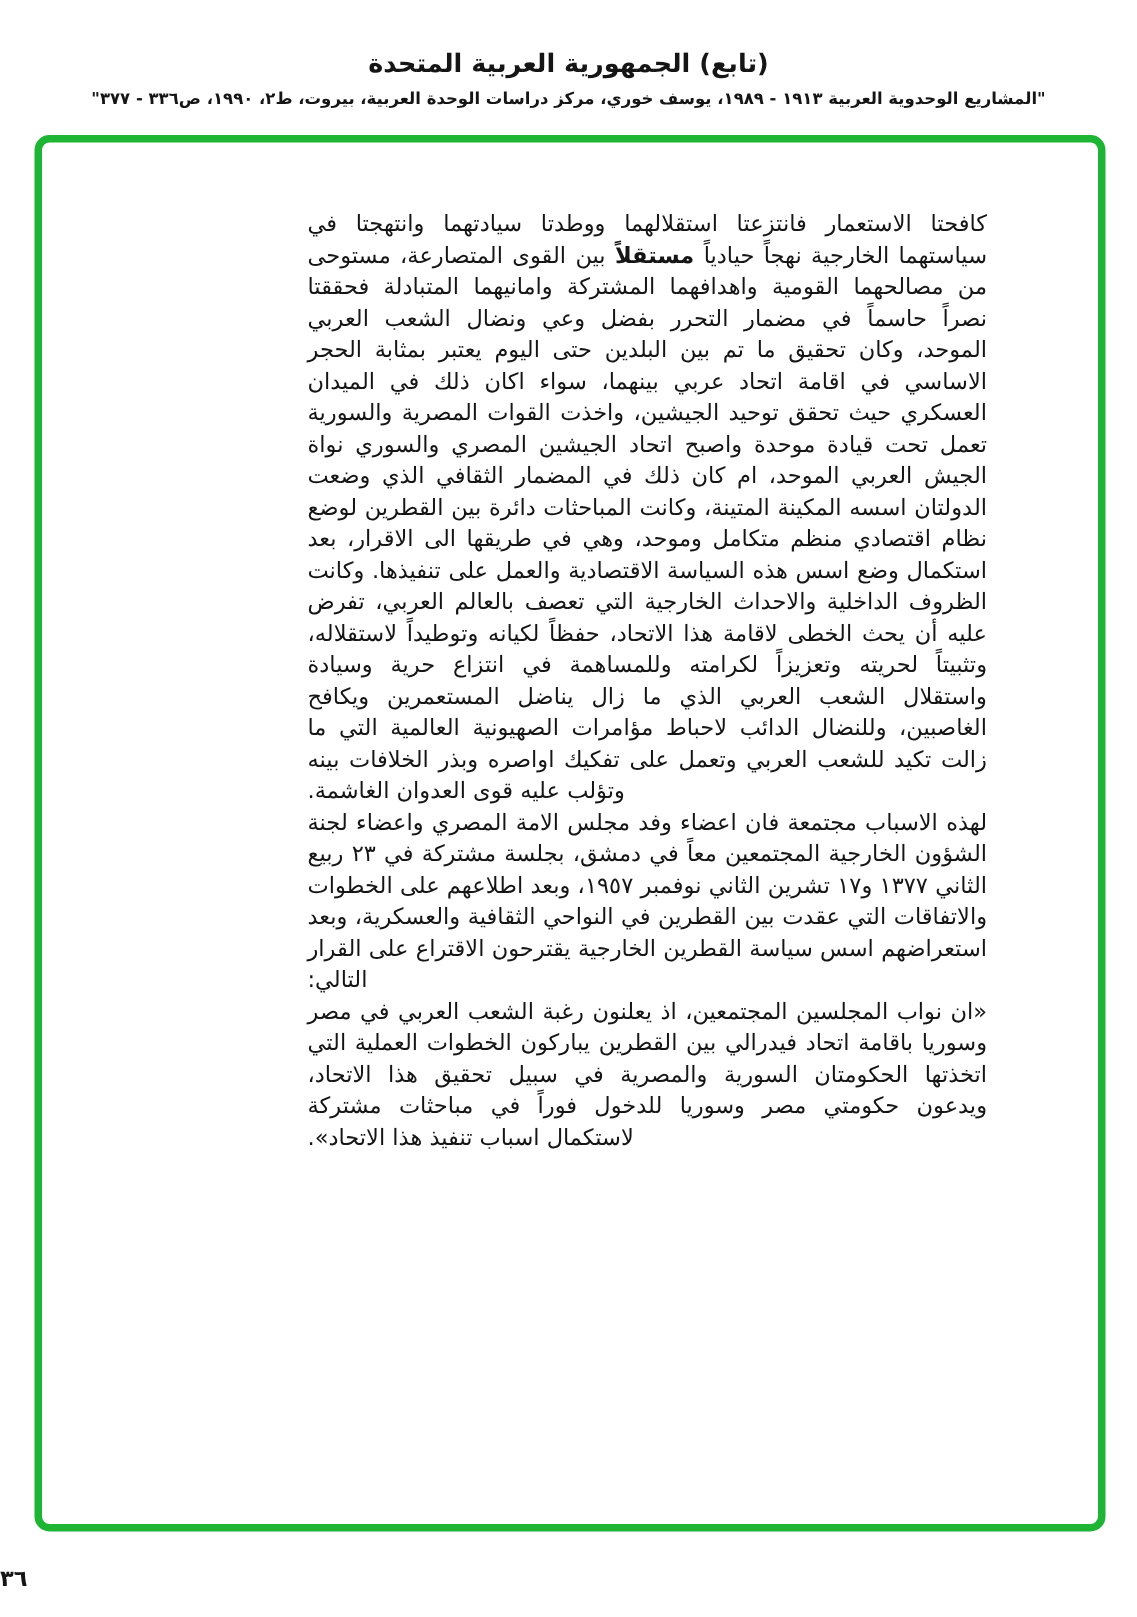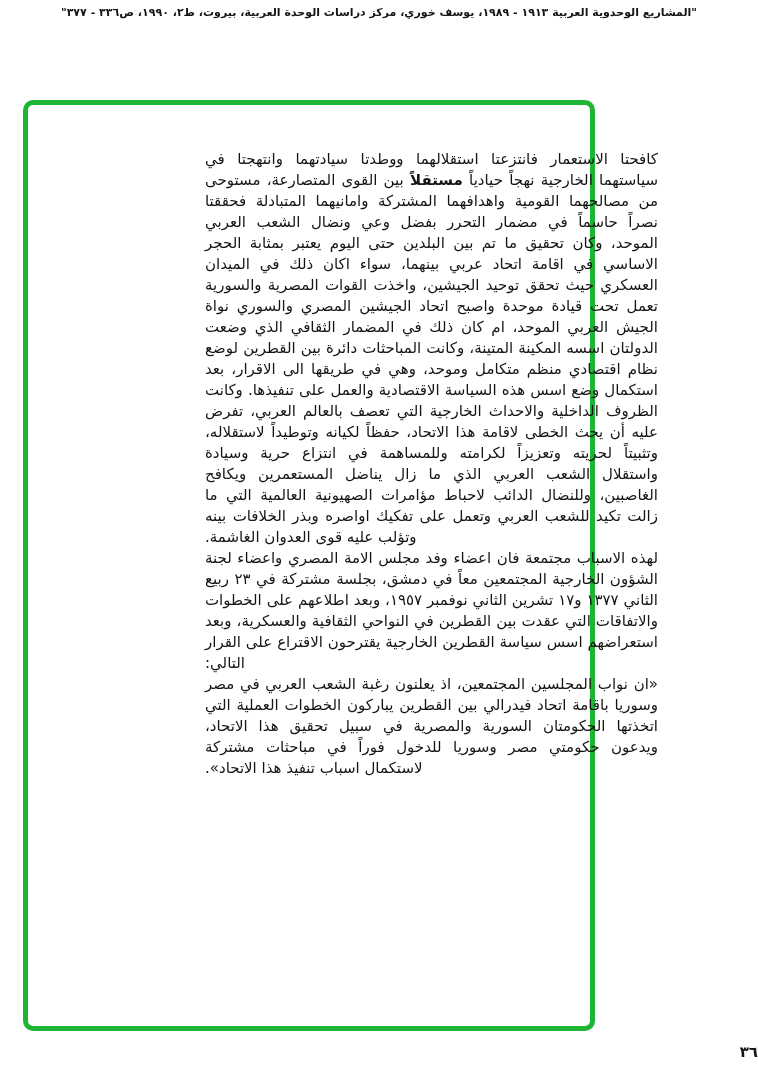--- a/index.html
+++ b/index.html
@@ -26,22 +26,22 @@
     letter-spacing: 0.2px;
   }
   .doc-citation {
     margin-top: 6px;
     font-size: 11px;
     font-weight: bold;
   }
   .green-frame {
     position: absolute;
     left: 23px;
-    top: 100px;
-    width: 572px;
+    top: 90px;
+    width: 714px;
     height: 931px;
     box-sizing: border-box;
     border: 5px solid var(--frame-color, #1eb434);
     border-radius: 10px;
     background: transparent;
   }
   .text-block {
     position: absolute;
     left: 177px;
     top: 44px;
@@ -58,31 +58,32 @@
     padding: 0;
   }
   .text-block strong {
     font-weight: bold;
   }
   .page-footer {
     position: absolute;
     top: 1042px;
     left: 0;
     right: 0;
-    text-align: right;
+    text-align: left;
   }
   .page-number {
     font-size: 15px;
     font-weight: bold;
   }
 </style>
 </head>
 <body style="--frame-color: #1eb434; background: rgb(255, 255, 255); color: rgb(21, 21, 21);">
 
 <header class="page-header">
+  <div class="doc-title">(تابع) الجمهورية العربية المتحدة</div>
   <div class="doc-citation">"المشاريع الوحدوية العربية ١٩١٣ - ١٩٨٩، يوسف خوري، مركز دراسات الوحدة العربية، بيروت، ط٢، ١٩٩٠، ص٣٣٦ - ٣٧٧"</div>
 </header>
 
 <div class="green-frame">
   <div class="text-block">
     <p><span>كافحتا الاستعمار فانتزعتا استقلالهما ووطدتا سيادتهما وانتهجتا في سياستهما الخارجية نهجاً حيادياً </span><strong>مستقلاً</strong><span> بين القوى المتصارعة، مستوحى من مصالحهما القومية واهدافهما المشتركة وامانيهما المتبادلة فحققتا نصراً حاسماً في مضمار التحرر بفضل وعي ونضال الشعب العربي الموحد، وكان تحقيق ما تم بين البلدين حتى اليوم يعتبر بمثابة الحجر الاساسي في اقامة اتحاد عربي بينهما، سواء اكان ذلك في الميدان العسكري حيث تحقق توحيد الجيشين، واخذت القوات المصرية والسورية تعمل تحت قيادة موحدة واصبح اتحاد الجيشين المصري والسوري نواة الجيش العربي الموحد، ام كان ذلك في المضمار الثقافي الذي وضعت الدولتان اسسه المكينة المتينة، وكانت المباحثات دائرة بين القطرين لوضع نظام اقتصادي منظم متكامل وموحد، وهي في طريقها الى الاقرار، بعد استكمال وضع اسس هذه السياسة الاقتصادية والعمل على تنفيذها. وكانت الظروف الداخلية والاحداث الخارجية التي تعصف بالعالم العربي، تفرض عليه أن يحث الخطى لاقامة هذا الاتحاد، حفظاً لكيانه وتوطيداً لاستقلاله، وتثبيتاً لحريته وتعزيزاً لكرامته وللمساهمة في انتزاع حرية وسيادة واستقلال الشعب العربي الذي ما زال يناضل المستعمرين ويكافح الغاصبين، وللنضال الدائب لاحباط مؤامرات الصهيونية العالمية التي ما زالت تكيد للشعب العربي وتعمل على تفكيك اواصره وبذر الخلافات بينه وتؤلب عليه قوى العدوان الغاشمة.</span></p>
     <p>لهذه الاسباب مجتمعة فان اعضاء وفد مجلس الامة المصري واعضاء لجنة الشؤون الخارجية المجتمعين معاً في دمشق، بجلسة مشتركة في ٢٣ ربيع الثاني ١٣٧٧ و١٧ تشرين الثاني نوفمبر ١٩٥٧، وبعد اطلاعهم على الخطوات والاتفاقات التي عقدت بين القطرين في النواحي الثقافية والعسكرية، وبعد استعراضهم اسس سياسة القطرين الخارجية يقترحون الاقتراع على القرار التالي:</p>
     <p>«ان نواب المجلسين المجتمعين، اذ يعلنون رغبة الشعب العربي في مصر وسوريا باقامة اتحاد فيدرالي بين القطرين يباركون الخطوات العملية التي اتخذتها الحكومتان السورية والمصرية في سبيل تحقيق هذا الاتحاد، ويدعون حكومتي مصر وسوريا للدخول فوراً في مباحثات مشتركة لاستكمال اسباب تنفيذ هذا الاتحاد».</p>
   </div>
 </div>

